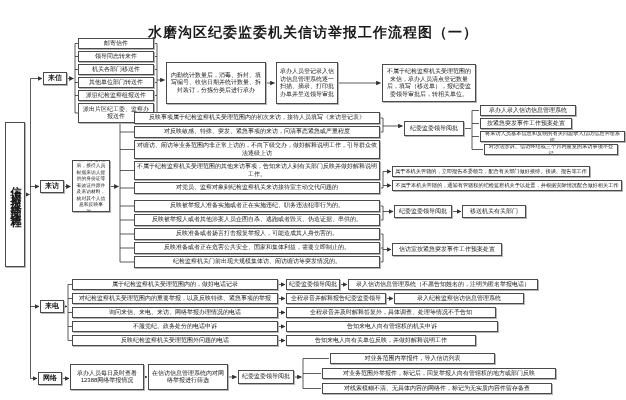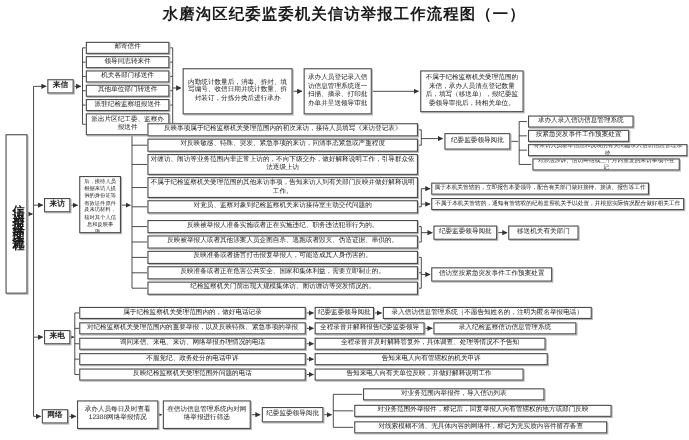--- a/index.html
+++ b/index.html
@@ -1,19 +1,19 @@
 <!DOCTYPE html>
 <html><head>
 <meta charset="utf-8">
 <style>
   html,body{margin:0;padding:0;background:#fff;}
   .canvas{position:relative;width:626px;height:400px;background:#fff;overflow:hidden;
           font-family:"Liberation Sans",sans-serif;color:#1a1a1a;}
   svg.wires{position:absolute;left:0;top:0;z-index:0;}
-  .title{position:absolute;left:0;top:4px;width:626px;height:20px;text-align:center;
+  .title{position:absolute;left:0;top:24px;width:626px;height:20px;text-align:center;
          font-size:14px;font-weight:bold;letter-spacing:1px;z-index:1;}
   .bx{position:absolute;box-sizing:border-box;border:1px solid #4a4a4a;background:#fff;
       display:flex;align-items:center;justify-content:center;text-align:center;
       font-size:6px;line-height:1.25;padding:1px 2px;z-index:1;overflow:hidden;
       box-shadow:1px 1px 0 #b5b5b5;}
   .sm{font-size:5.2px;}
   .xs{font-size:4.8px;line-height:1.35;}
   .lbl{font-size:7px;font-weight:bold;letter-spacing:0;}
   .vlabel{writing-mode:vertical-lr;text-orientation:upright;font-size:11px;
           letter-spacing:4px;font-weight:bold;padding:2px 0;}

